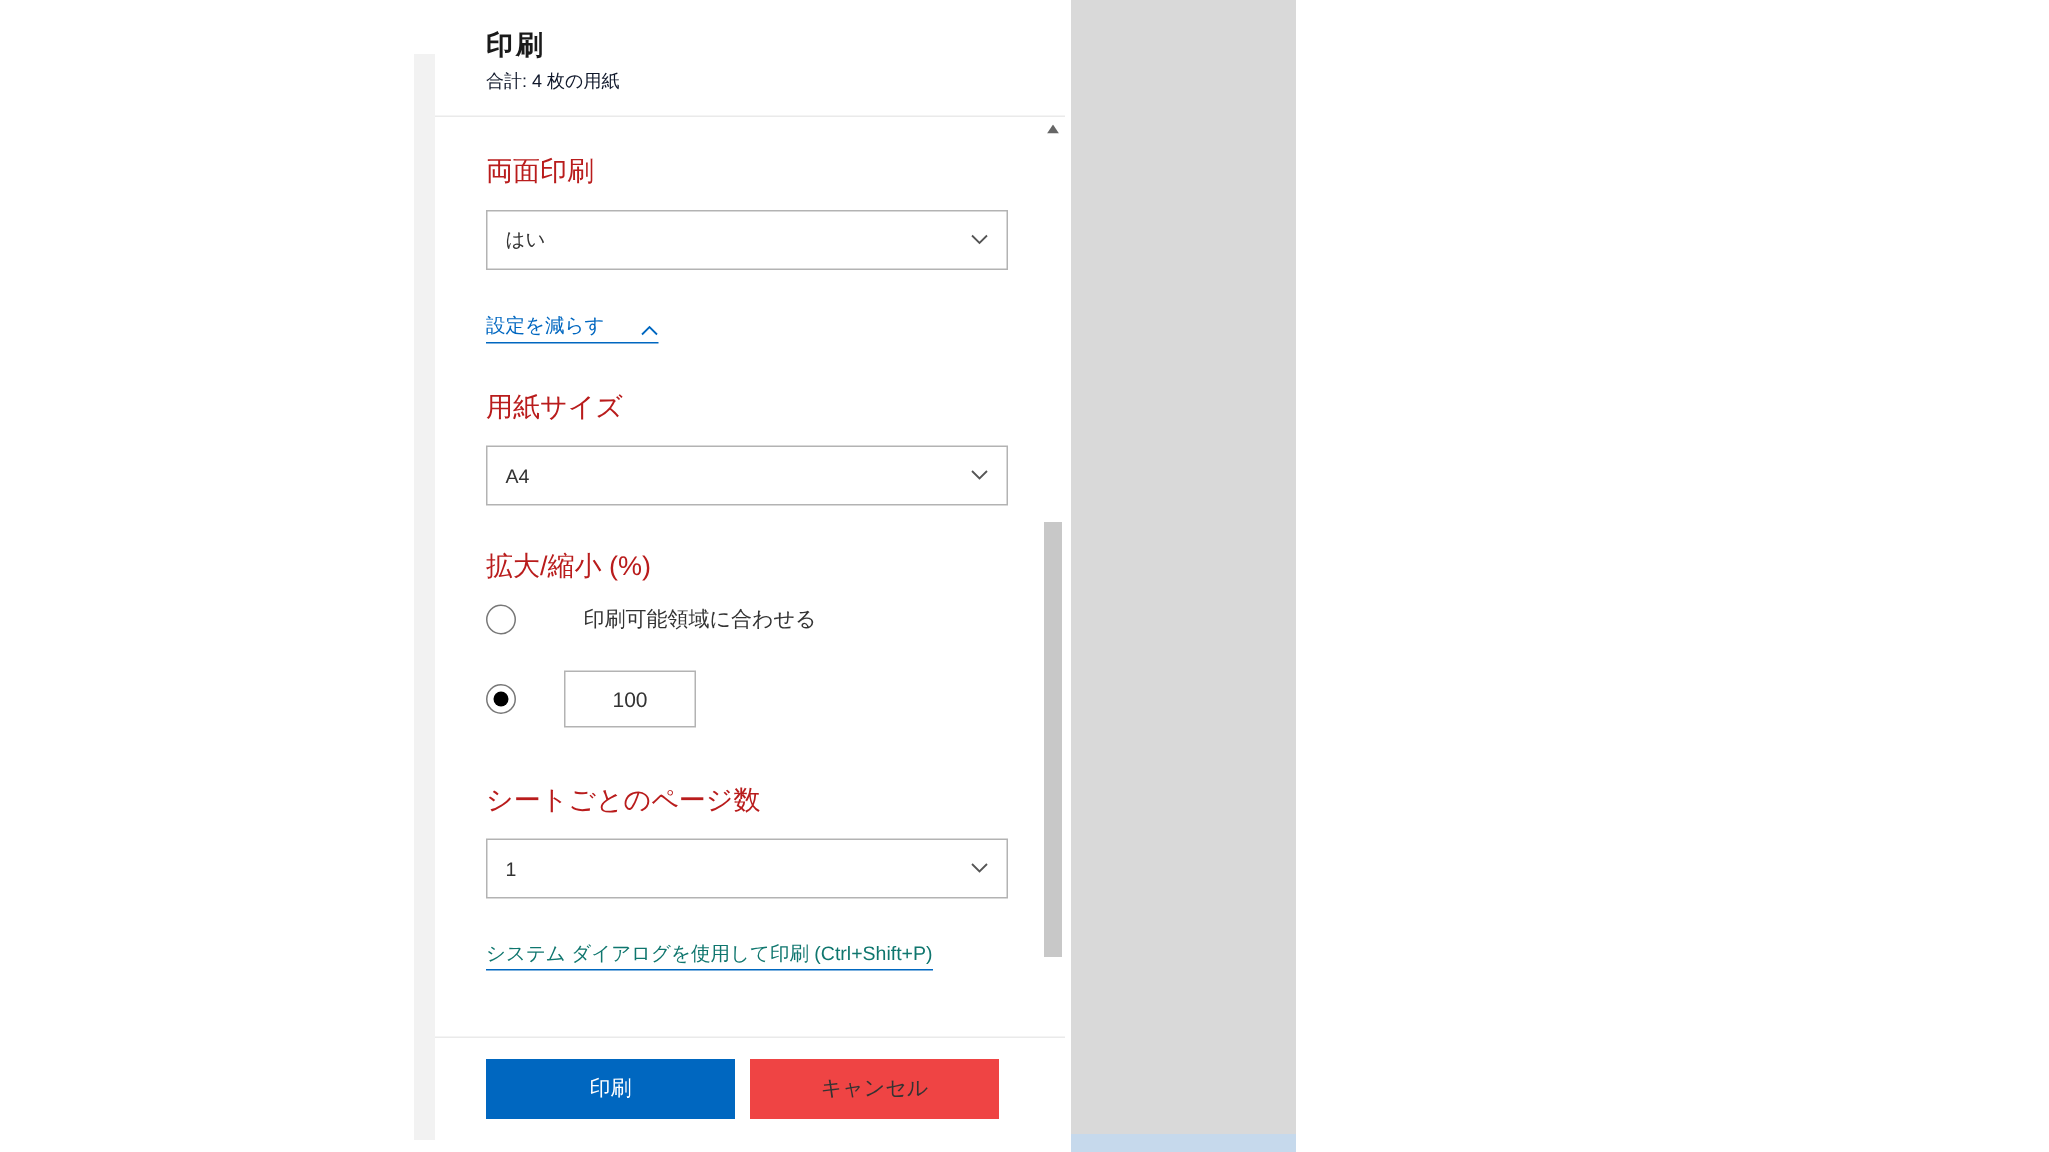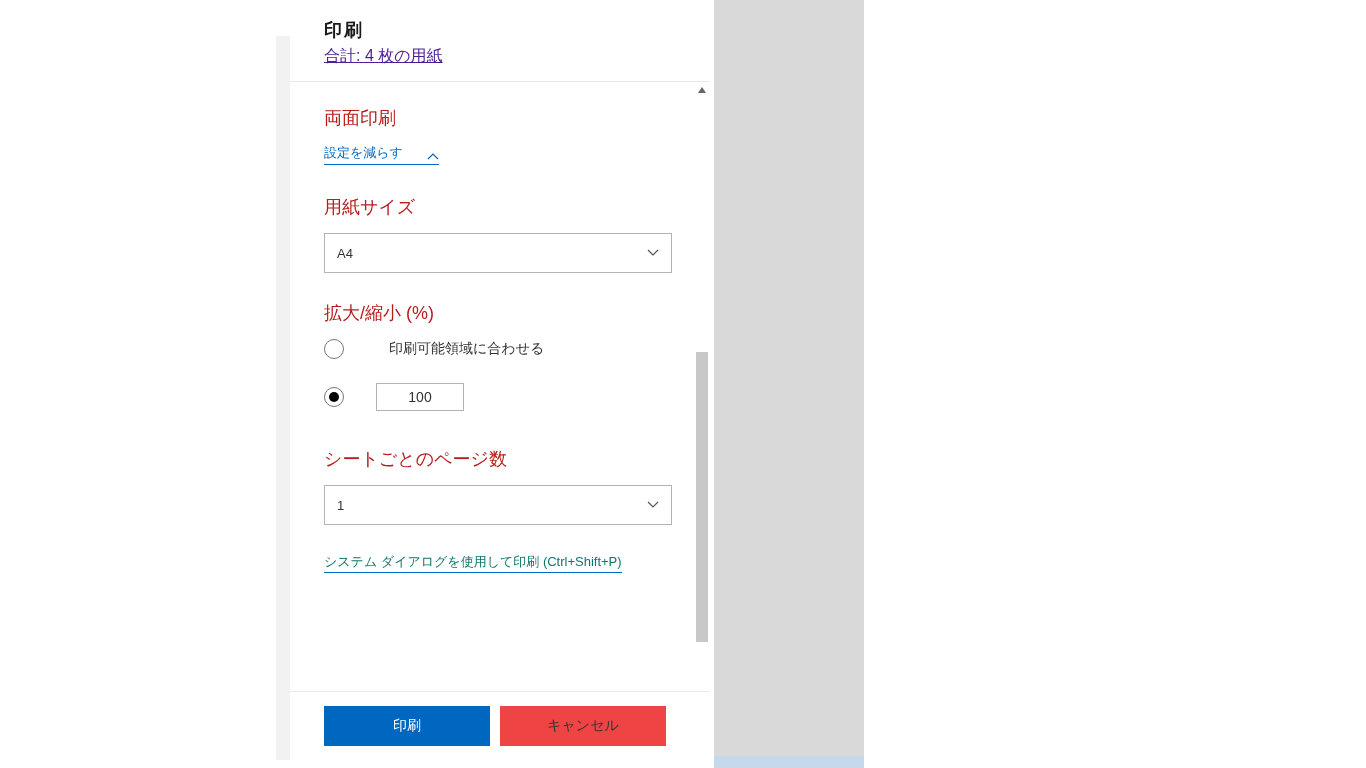--- a/index.html
+++ b/index.html
@@ -52,24 +52,23 @@
       padding: 18px 34px 14px 34px;
       border-bottom: 1px solid #eaeaea;
     }
     .dialog-title {
       font-size: 18px;
       font-weight: 600;
       color: #1a1a1a;
       letter-spacing: 2px;
     }
     .dialog-subtitle {
-      font-size: 16px;
-      color: #4c1d95;
+      font-size: 12px;
+      color: #0f172a;
       margin-top: 4px;
-      text-decoration: underline;
     }
     .dialog-body {
       flex: 1;
       overflow-y: hidden;
       position: relative;
       padding: 18px 34px 10px 34px;
     }
     .section-label {
       font-size: 18px;
       font-weight: 400;
@@ -146,21 +145,21 @@
       margin-left: 33px;
     }
     .scale-input-row {
       display: flex;
       align-items: center;
       gap: 18px;
       margin-bottom: 36px;
     }
     .scale-input {
       width: 88px;
-      height: 28px;
+      height: 38px;
       border: 1px solid #b3b3b3;
       text-align: center;
       font-size: 14px;
       color: #333;
       margin-left: 14px;
     }
     .system-link {
       color: #0f766e;
       font-size: 13px;
       border-bottom: 1px solid #0067c0;
@@ -222,20 +221,28 @@
 <div class="dialog">
 
   <div class="dialog-header">
     <div class="dialog-title">印刷</div>
     <div class="dialog-subtitle">合計: 4 枚の用紙</div>
   </div>
 
   <div class="dialog-body">
 
     <div class="section-label">両面印刷</div>
+    <div class="select-box">
+      <span class="select-value">はい</span>
+      <span class="chevron">
+        <svg width="12" height="8" viewBox="0 0 12 8">
+            <path d="M1 1 L6 6 L11 1" stroke="#555" stroke-width="1.2" fill="none"></path>
+          </svg>
+      </span>
+    </div>
 
     <div class="link-row">
       <span>設定を減らす</span>
       <span class="link-row-chevron">
         <svg width="12" height="8" viewBox="0 0 12 8">
             <path d="M1 6 L6 1 L11 6" stroke="#0067c0" stroke-width="1.2" fill="none"></path>
           </svg>
       </span>
     </div>
 

